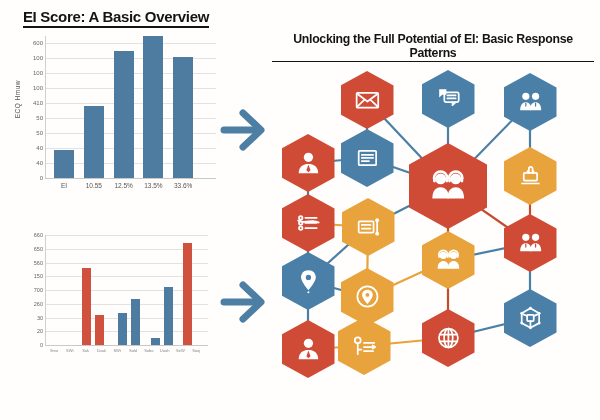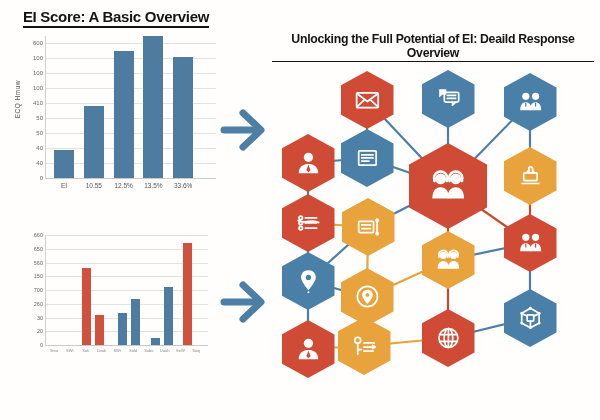--- a/index.html
+++ b/index.html
@@ -105,21 +105,21 @@
       <path d="M224 130 H256"></path>
         <path d="M243 113 L261 130 L243 147"></path>
       </g>
       <g stroke="#4d7ea4" stroke-width="7" fill="none" stroke-linecap="round" stroke-linejoin="round">
       <path d="M224 302 H256"></path>
         <path d="M243 285 L261 302 L243 319"></path>
       </g>
     </svg>
 
   <div class="chart-title" id="net-title">
-    <span>Unlocking the Full Potential of EI: Deaild Response Overview</span>
+    <span>Unlocking the Full Potential of EI: Basic Response Patterns</span>
   </div>
 
   <svg id="links-layer" width="600" height="420">
       <line x1="308" y1="163" x2="308" y2="223" stroke="#4a7fa7" stroke-width="2.2"></line>
       <line x1="308" y1="223" x2="308" y2="281" stroke="#4a7fa7" stroke-width="2.2"></line>
       <line x1="308" y1="281" x2="308" y2="349" stroke="#4a7fa7" stroke-width="2.2"></line>
       <line x1="308" y1="163" x2="367" y2="158" stroke="#4a7fa7" stroke-width="2.2"></line>
       <line x1="367" y1="100" x2="367" y2="158" stroke="#4a7fa7" stroke-width="2.2"></line>
       <line x1="367" y1="100" x2="448" y2="186" stroke="#4a7fa7" stroke-width="2.2"></line>
       <line x1="448" y1="99" x2="448" y2="186" stroke="#4a7fa7" stroke-width="2.2"></line>

